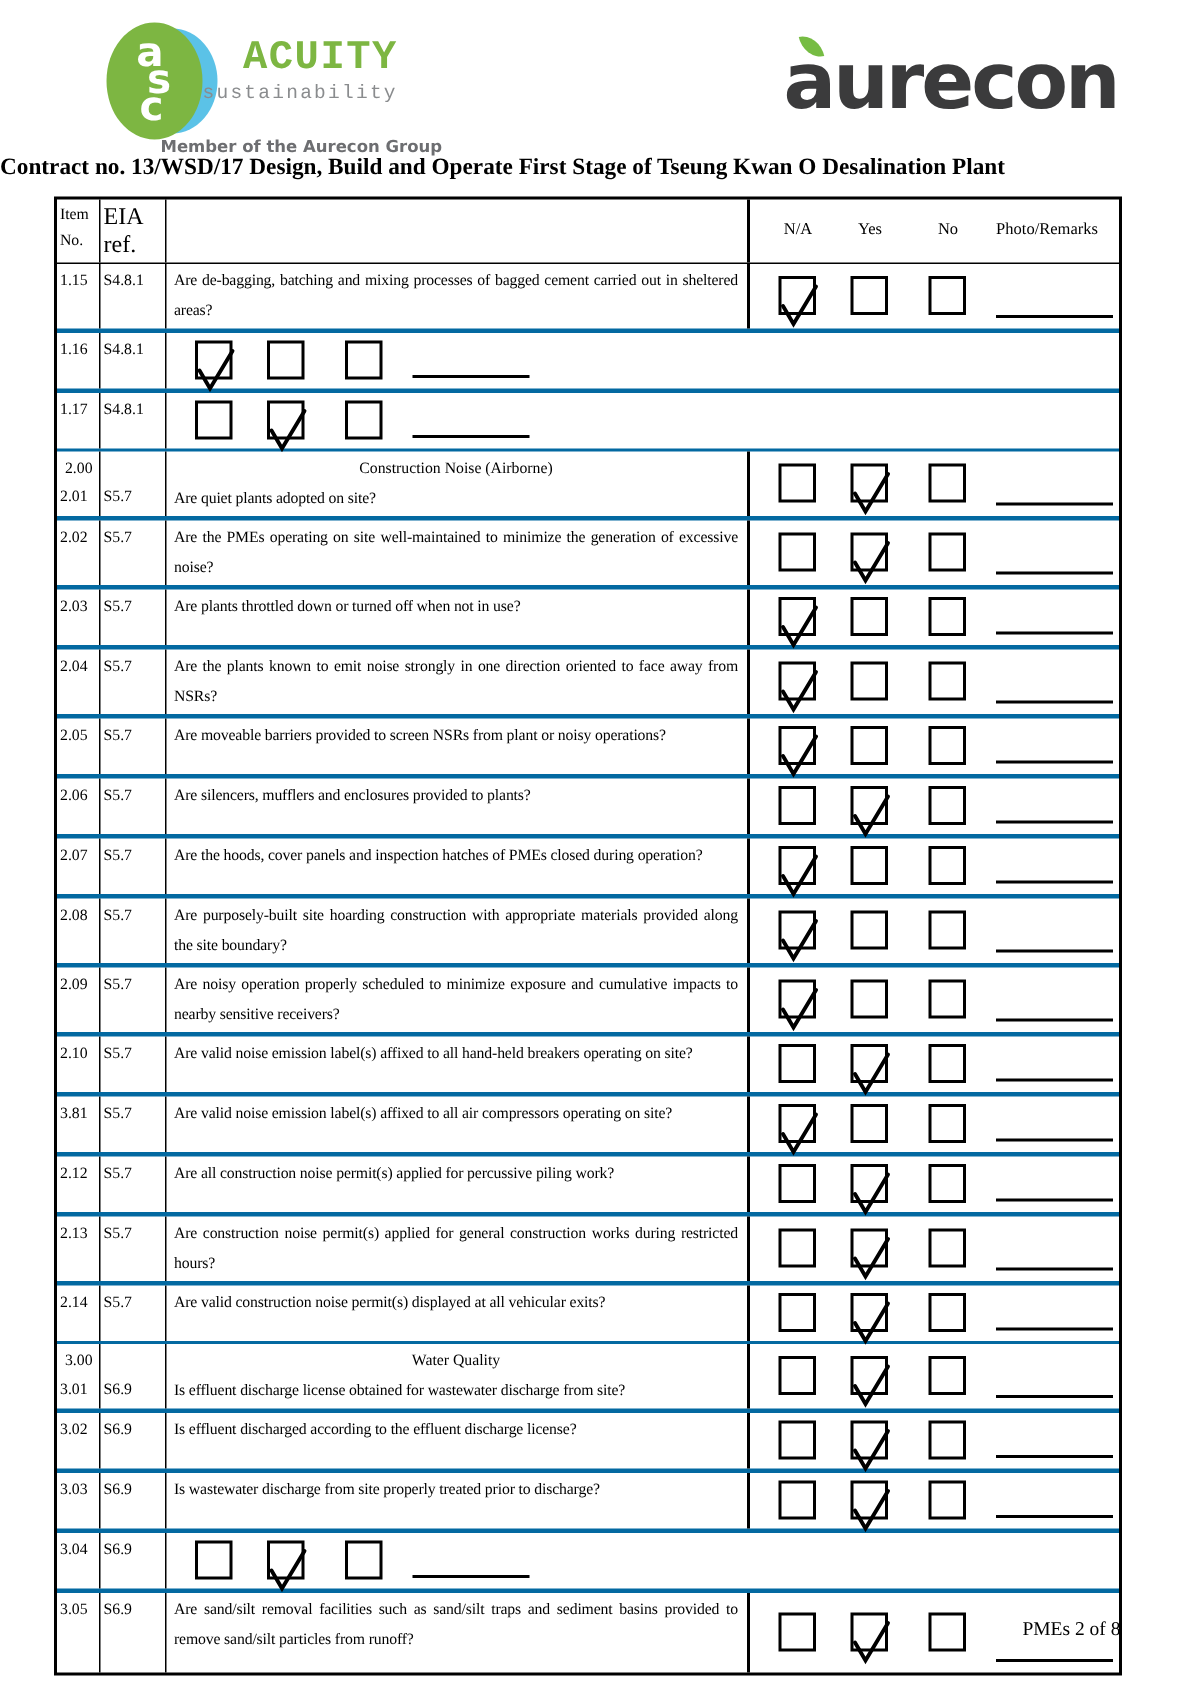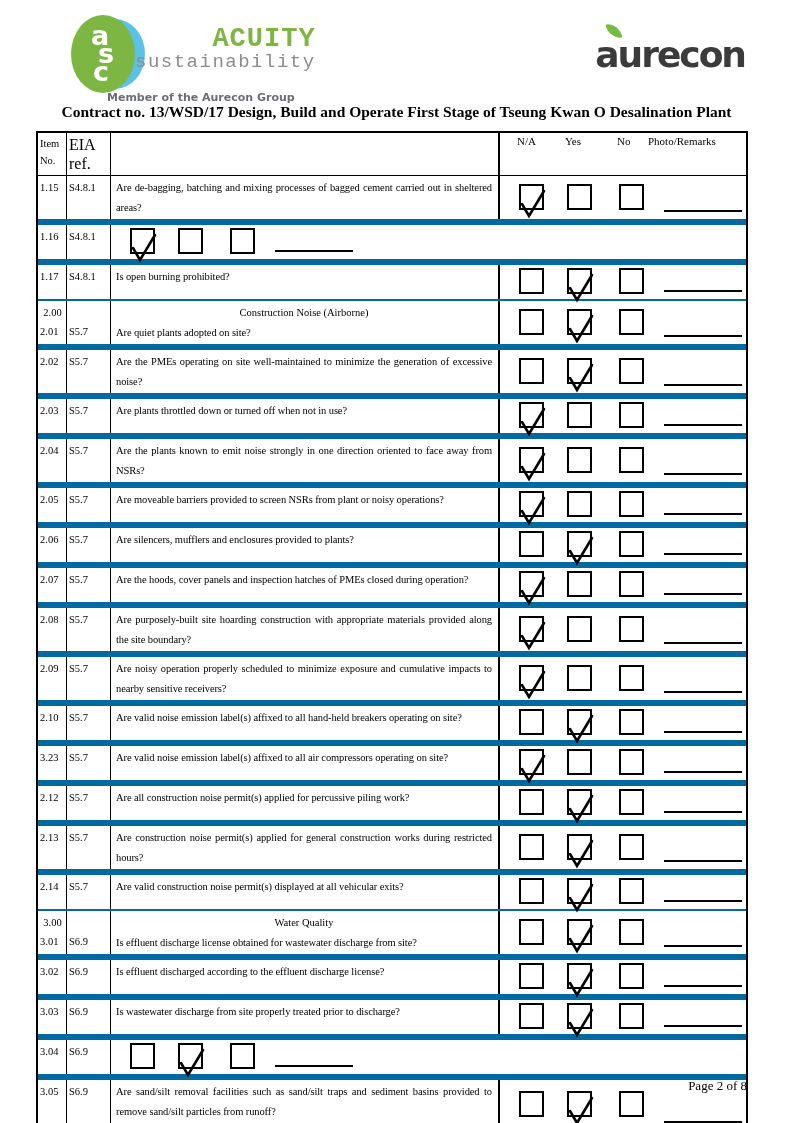--- a/index.html
+++ b/index.html
@@ -18,55 +18,55 @@
                background:#7db642; display:flex; flex-direction:column; align-items:center;
                justify-content:center; color:#fff;
                font-family:"DejaVu Sans", sans-serif; font-weight:bold; }
   .acu-green span { font-size:27px; line-height:18px; }
   .acu-green span:nth-child(1){ margin-left:-6px; }
   .acu-green span:nth-child(2){ margin-left:6px; }
   .acu-green span:nth-child(3){ margin-left:-4px; }
   .acu-text { position:absolute; left:135px; top:25px; text-align:right;
               font-family:Liberation Mono, monospace; }
   .acu-name { font-weight:bold; font-size:27px; line-height:28px; color:#7db642; letter-spacing:1px; }
-  .acu-sub  { font-size:19px; line-height:18px; color:#8a8c8e; letter-spacing:1.5px; }
+  .acu-sub  { font-size:13px; line-height:18px; color:#8a8c8e; letter-spacing:1.5px; }
   .acu-tag  { position:absolute; left:107px; top:91px; font-family:"DejaVu Sans", sans-serif;
               font-weight:bold; font-size:11px; color:#6d6e71; }
 
   
   .aur { position:absolute; right:48px; top:26px; height:60px;
-         font-family:"DejaVu Sans", sans-serif; font-weight:bold; font-size:36px;
+         font-family:"DejaVu Sans", sans-serif; font-weight:bold; font-size:52px;
          letter-spacing:-2px; color:#3b3b3c; line-height:58px; }
   .aur .leaf { position:absolute; left:12px; top:-3px; width:14px; height:16px;
                background:#76bc43; border-radius:0 100% 0 100%; transform:rotate(-12deg); }
 
   
-  .title { position:absolute; top:103px; left:0; right:0; text-align:center;
+  .title { position:absolute; top:103px; left:0; right:0; 
            font-weight:bold; font-size:15.5px; }
 
   
   .table { position:absolute; left:36px; top:131px; width:712px;
            border:2px solid #000; font-size:10.5px; }
-  .trow { display:flex; border-top:6px solid #0369a1; min-height:40px; }
+  .trow { display:flex; border-top:3px solid #0369a1; min-height:40px; }
   .trow.head { border-top:none; border-bottom:1px solid #000; min-height:36px; }
   .rows .trow:first-child { border-top:none; }
   .trow.section { border-top-width:2px; }
   .rows .trow:last-child { min-height:56px; }
   .c { box-sizing:border-box; }
   .c.item { width:29px; border-right:1px solid #000; padding:2px 1px 2px 2px;
             display:flex; flex-direction:column; line-height:19px; }
   .c.eia  { width:44px; border-right:1px solid #000; padding:2px 2px; line-height:19px; }
   .c.q    { flex:1; border-right:2px solid #000; padding:2px 6px 2px 5px; line-height:19.5px; }
   .c.checks { width:246px; position:relative; }
   .qtext { text-align:justify; letter-spacing:-0.1px; }
   .b { font-weight:normal;text-align:center; }
   .trow.section .c.eia span { display:block; margin-top:19px; }
 
   
-  .hl { position:absolute; top:2px; font-size:11px; width:30px; }
+  .hl { position:absolute; top:14px; font-size:11px; text-align:center; width:30px; }
   .hl.na { left:17px; } .hl.yes { left:65px; } .hl.no { left:117px; }
   .hl.photo { left:148px; width:100px; }
   .head .c.item span { line-height:17px; }
   .head .c.eia { font-size:16px; }
 
   
   .cb { position:absolute; width:25px; height:26px; border:2px solid #000;
         top:50%; margin-top:-14px; background:#fff; }
   .cb.na { left:19px; } .cb.yes { left:67px; } .cb.no { left:119px; }
   .tick { position:absolute; left:-3px; top:2px; width:29px; height:31px; }
@@ -151,23 +151,20 @@
             <div class="cb yes"></div>
             <div class="cb no"></div>
             <div class="uline"></div>
           </div>
         </div>
         <div class="trow">
           <div class="c item">
             <span>1.17</span>
           </div>
           <div class="c eia"><span>S4.8.1</span></div>
-          <div class="c q">
-            <div class="qtext">Is open burning prohibited?</div>
-          </div>
           <div class="c checks">
             <div class="cb na"></div>
             <div class="cb yes">
               <svg class="tick" viewBox="0 0 29 31">
                 <path d="M4 16 L11 28 L26 3" fill="none" stroke="#000" stroke-width="2.6" stroke-linecap="round"></path>
               </svg>
             </div>
             <div class="cb no"></div>
             <div class="uline"></div>
           </div>
@@ -361,21 +358,21 @@
               <svg class="tick" viewBox="0 0 29 31">
                 <path d="M4 16 L11 28 L26 3" fill="none" stroke="#000" stroke-width="2.6" stroke-linecap="round"></path>
               </svg>
             </div>
             <div class="cb no"></div>
             <div class="uline"></div>
           </div>
         </div>
         <div class="trow">
           <div class="c item">
-            <span>3.23</span>
+            <span>3.81</span>
           </div>
           <div class="c eia"><span>S5.7</span></div>
           <div class="c q">
             <div class="qtext">Are valid noise emission label(s) affixed to all air compressors operating on site?</div>
           </div>
           <div class="c checks">
             <div class="cb na">
               <svg class="tick" viewBox="0 0 29 31">
                 <path d="M4 16 L11 28 L26 3" fill="none" stroke="#000" stroke-width="2.6" stroke-linecap="round"></path>
               </svg>
@@ -535,19 +532,19 @@
               </svg>
             </div>
             <div class="cb no"></div>
             <div class="uline"></div>
           </div>
         </div>
       </div>
   </div>
 
   <div class="footer">
-    <span>Page</span>
+    <span>PMEs</span>
     <span class="b">2</span>
     <span>of</span>
     <span class="b">8</span>
   </div>
 
 </div>
 
 </body></html>

